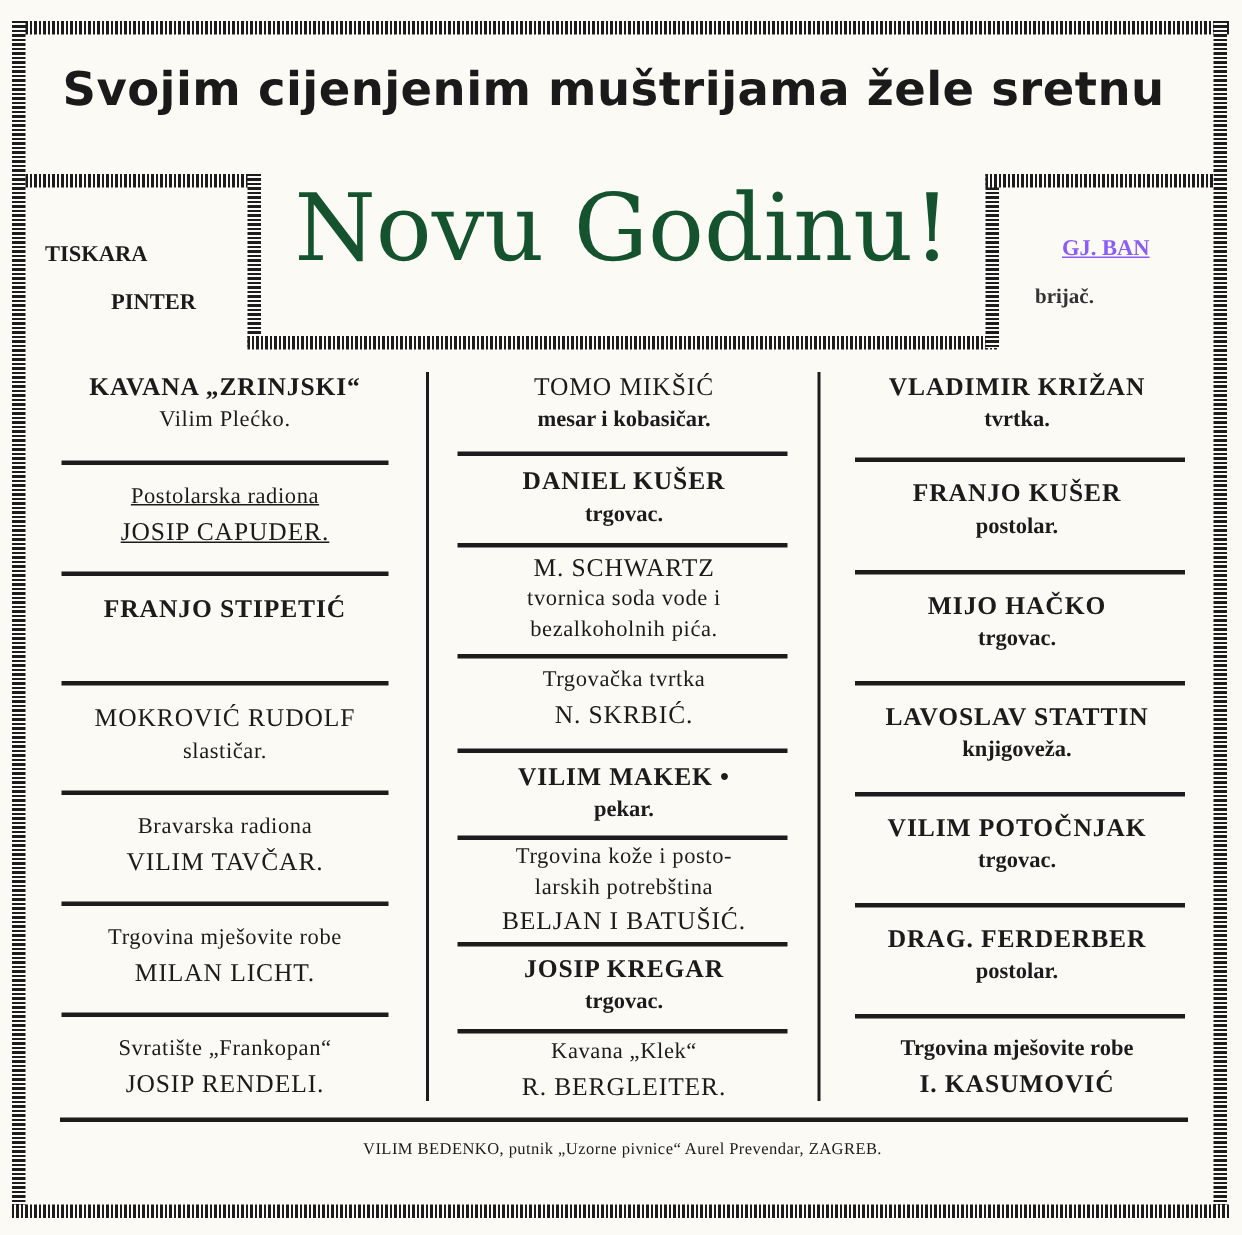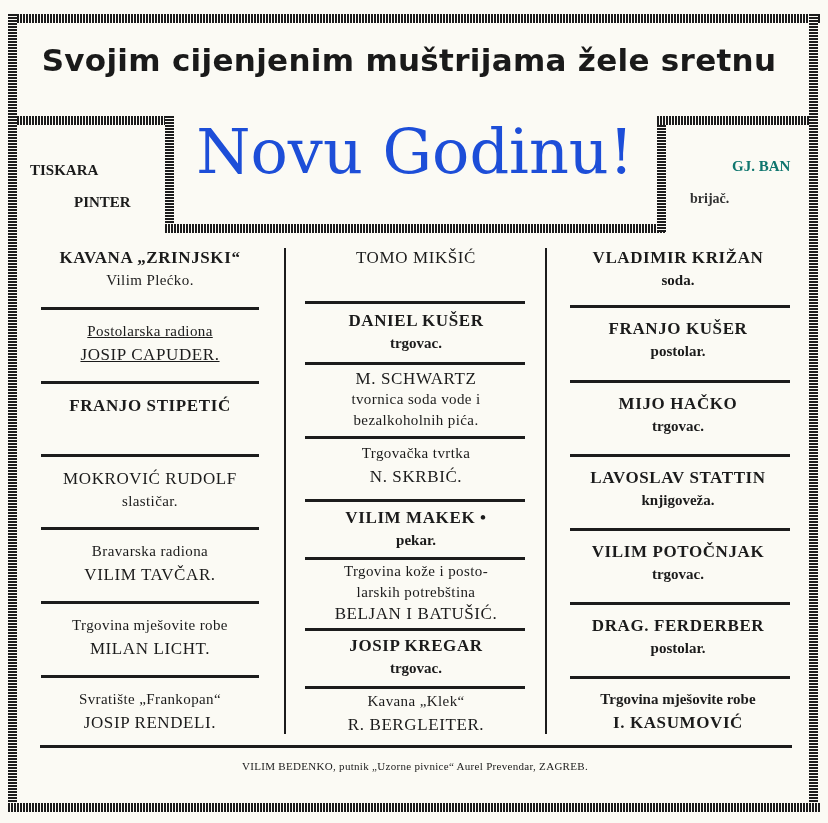--- a/index.html
+++ b/index.html
@@ -33,33 +33,33 @@
     letter-spacing: 0.3px;
     color: #1a1a1a;
     white-space: nowrap;
   }
   .big-title {
     position: absolute; left: 176px; top: 112px; width: 478px;
     text-align: center;
     font-family: "DejaVu Serif", serif;
     font-size: 62px;
     line-height: 80px;
-    color: #1d4ed8;
+    color: #14532d;
     white-space: nowrap;
   }
   .side-l1, .side-l2, .side-r1, .side-r2 {
     position: absolute;
     font-family: "Liberation Serif", serif;
     font-weight: bold;
     font-size: 15px;
     white-space: nowrap;
   }
   .side-l1 { left: 30px; top: 162px; }
   .side-l2 { left: 74px; top: 194px; }
-  .side-r1 { left: 732px; top: 158px; color: #0f766e; }
+  .side-r1 { left: 708px; top: 158px; color: #8b5cf6; text-decoration: underline; }
   .side-r2 { left: 690px; top: 191px; font-size: 14px; color: #333; }
   .entry {
     position: absolute;
     text-align: center;
     font-family: "Liberation Serif", serif;
     line-height: 23px;
   }
   .entry .l {
     display: block; white-space: nowrap;
   }
@@ -140,20 +140,21 @@
 
   <div class="entry" style="left:20px; top:688px; width:260px;">
     <span class="l small-thin">Svratište „Frankopan“</span>
     <span class="l caps-thin">JOSIP RENDELI.</span>
   </div>
 </div>
 
 <div>
   <div class="entry" style="left:288px; top:246px; width:256px;">
     <span class="l caps-thin">TOMO MIKŠIĆ</span>
+    <span class="l small">mesar i kobasičar.</span>
   </div>
   <div class="rule-h" style="left:305px; top:301px; width:220px;"></div>
 
   <div class="entry" style="left:288px; top:309px; width:256px;">
     <span class="l caps">DANIEL KUŠER</span>
     <span class="l small">trgovac.</span>
   </div>
   <div class="rule-h" style="left:305px; top:362px; width:220px;"></div>
 
   <div class="entry" style="left:288px; top:368px; width:256px; line-height:21px;">
@@ -190,21 +191,21 @@
 
   <div class="entry" style="left:288px; top:690px; width:256px;">
     <span class="l small-thin">Kavana „Klek“</span>
     <span class="l caps-thin">R. BERGLEITER.</span>
   </div>
 </div>
 
 <div>
   <div class="entry" style="left:550px; top:246px; width:256px;">
     <span class="l caps">VLADIMIR KRIŽAN</span>
-    <span class="l small">soda.</span>
+    <span class="l small">tvrtka.</span>
   </div>
   <div class="rule-h" style="left:570px; top:305px; width:220px;"></div>
 
   <div class="entry" style="left:550px; top:317px; width:256px;">
     <span class="l caps">FRANJO KUŠER</span>
     <span class="l small">postolar.</span>
   </div>
   <div class="rule-h" style="left:570px; top:380px; width:220px;"></div>
 
   <div class="entry" style="left:550px; top:392px; width:256px;">

